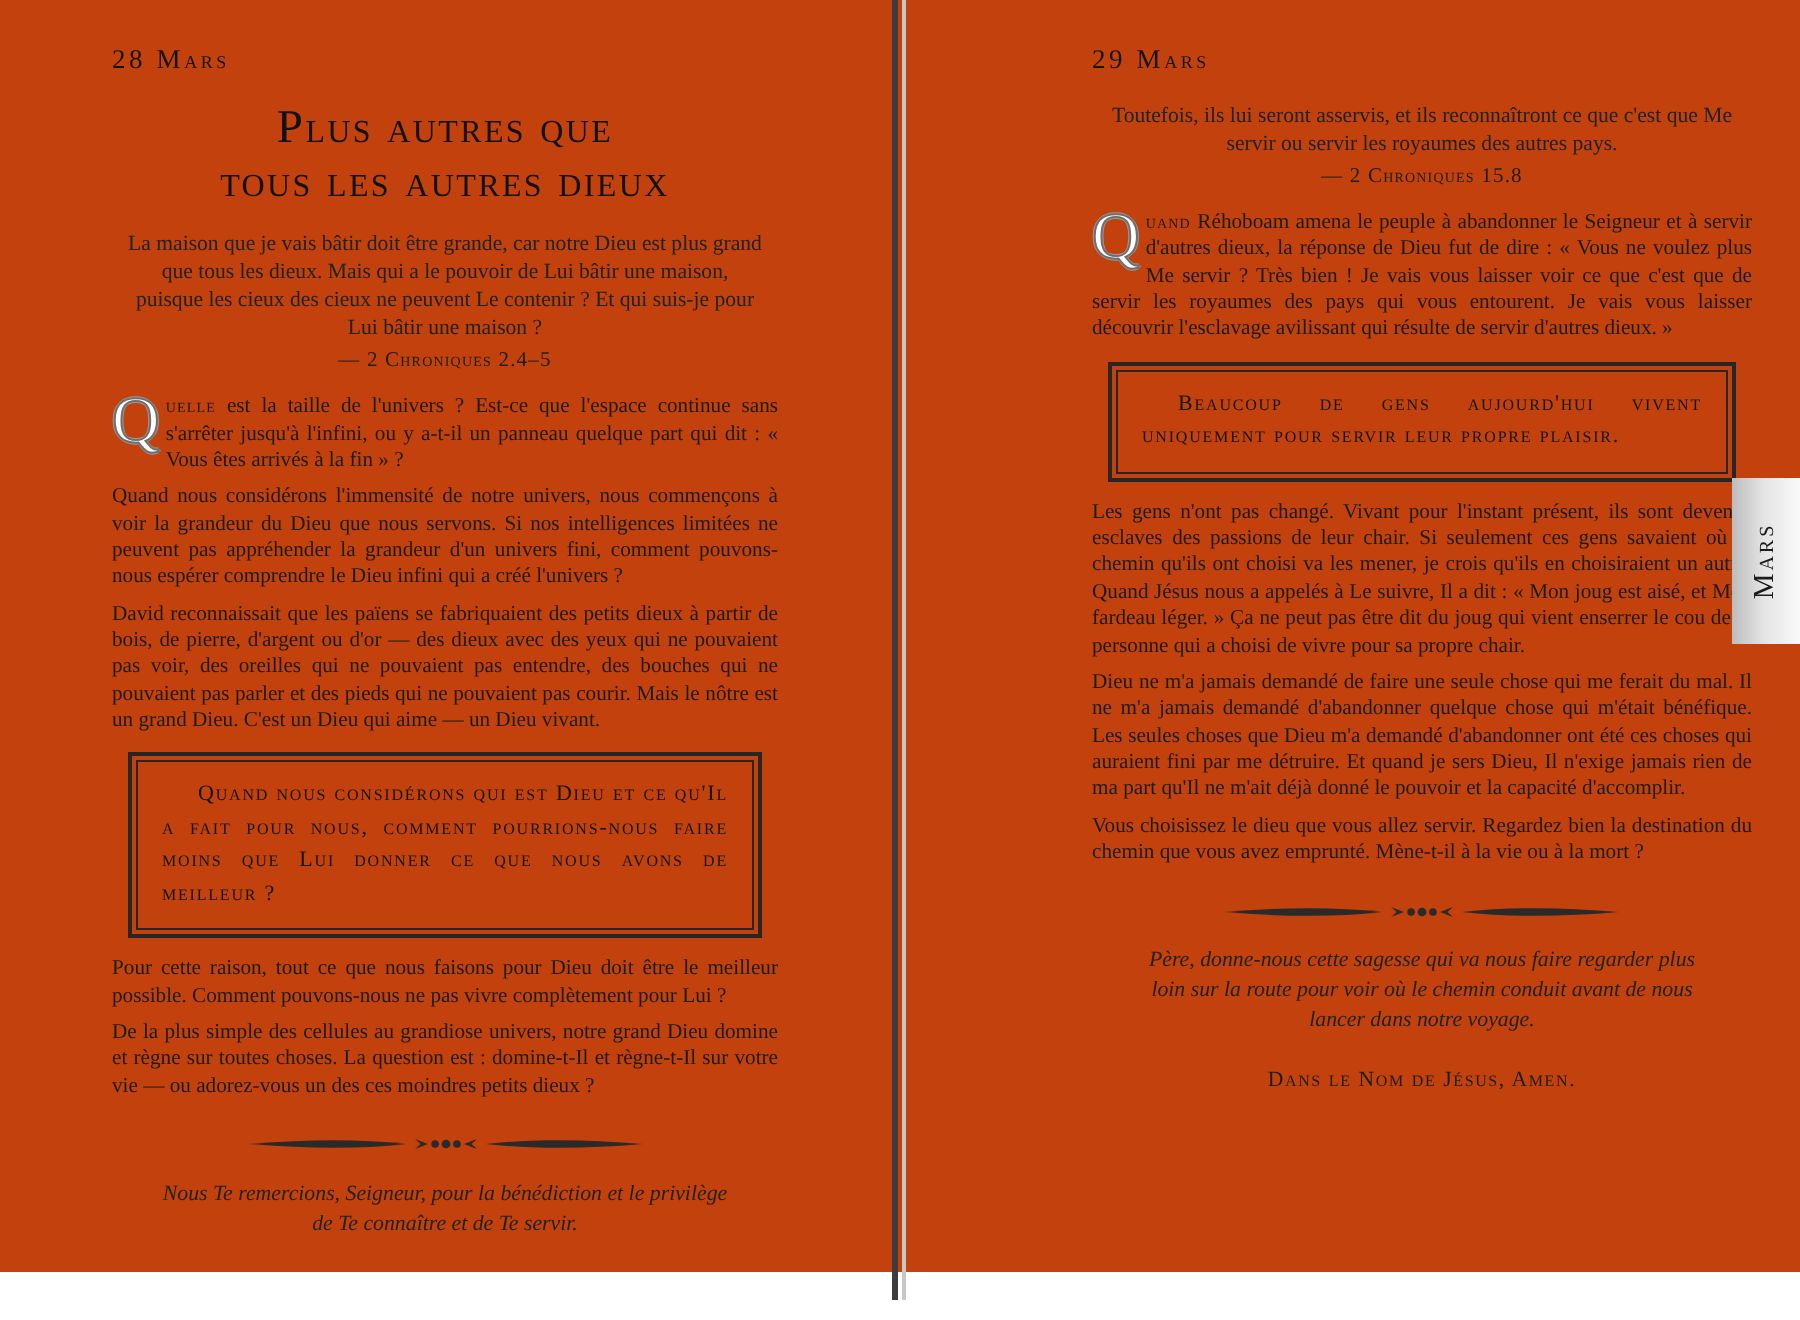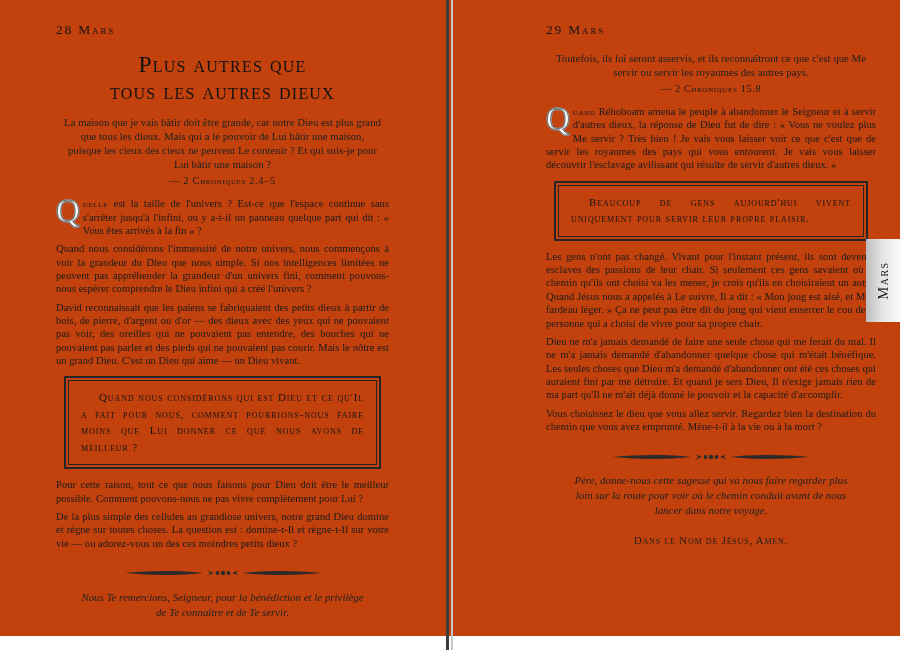--- a/index.html
+++ b/index.html
@@ -96,21 +96,21 @@
     </div>
     <div class="epigraph">La maison que je vais bâtir doit être grande, car notre Dieu est plus grand que tous les dieux. Mais qui a le pouvoir de Lui bâtir une maison, puisque les cieux des cieux ne peuvent Le contenir ? Et qui suis-je pour Lui bâtir une maison ?</div>
     <div class="scripture-reference">— 2 Chroniques 2.4–5</div>
 
     <div class="body-block">
       <p class="body-para opening">
         <span class="drop-cap">Q</span>
         <span class="lead-caps">uelle</span><span> est la taille de l'univers ? Est-ce que l'espace continue sans s'arrêter jusqu'à l'infini, ou y a-t-il un panneau quelque part qui dit : « Vous êtes arrivés à la fin » ?</span>
       </p>
       <div>
-          <p class="body-para">Quand nous considérons l'immensité de notre univers, nous commençons à voir la grandeur du Dieu que nous simple. Si nos intelligences limitées ne peuvent pas appréhender la grandeur d'un univers fini, comment pouvons-nous espérer comprendre le Dieu infini qui a créé l'univers ?</p>
+          <p class="body-para">Quand nous considérons l'immensité de notre univers, nous commençons à voir la grandeur du Dieu que nous servons. Si nos intelligences limitées ne peuvent pas appréhender la grandeur d'un univers fini, comment pouvons-nous espérer comprendre le Dieu infini qui a créé l'univers ?</p>
           <p class="body-para">David reconnaissait que les païens se fabriquaient des petits dieux à partir de bois, de pierre, d'argent ou d'or — des dieux avec des yeux qui ne pouvaient pas voir, des oreilles qui ne pouvaient pas entendre, des bouches qui ne pouvaient pas parler et des pieds qui ne pouvaient pas courir. Mais le nôtre est un grand Dieu. C'est un Dieu qui aime — un Dieu vivant.</p>
         </div>
 
       <div class="callout-box">
         <div class="callout-inner">Quand nous considérons qui est Dieu et ce qu'Il a fait pour nous, comment pourrions-nous faire moins que Lui donner ce que nous avons de meilleur ?</div>
       </div>
 
       <div>
           <p class="body-para">Pour cette raison, tout ce que nous faisons pour Dieu doit être le meilleur possible. Comment pouvons-nous ne pas vivre complètement pour Lui ?</p>
           <p class="body-para">De la plus simple des cellules au grandiose univers, notre grand Dieu domine et règne sur toutes choses. La question est : domine-t-Il et règne-t-Il sur votre vie — ou adorez-vous un des ces moindres petits dieux ?</p>

